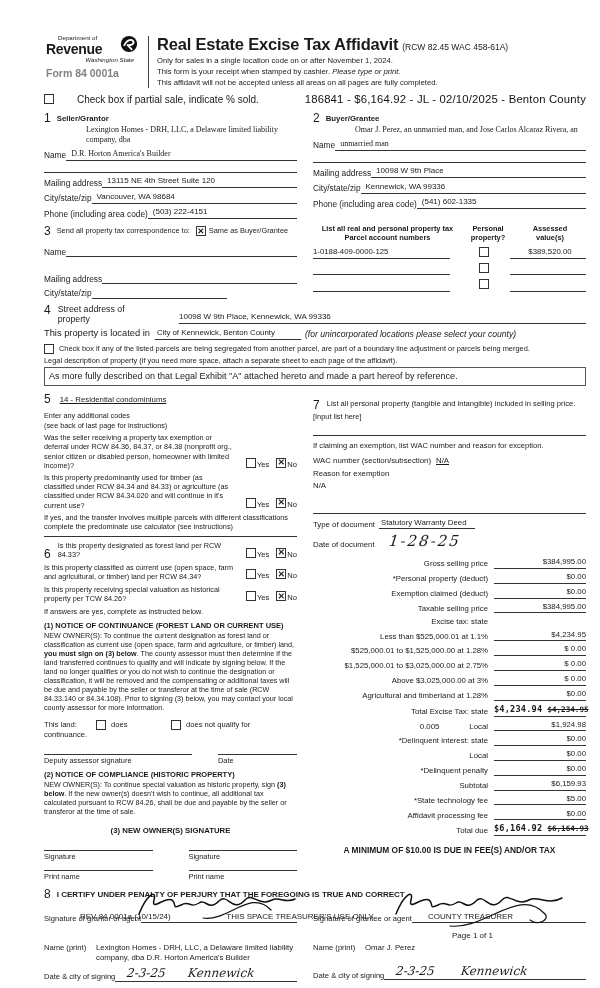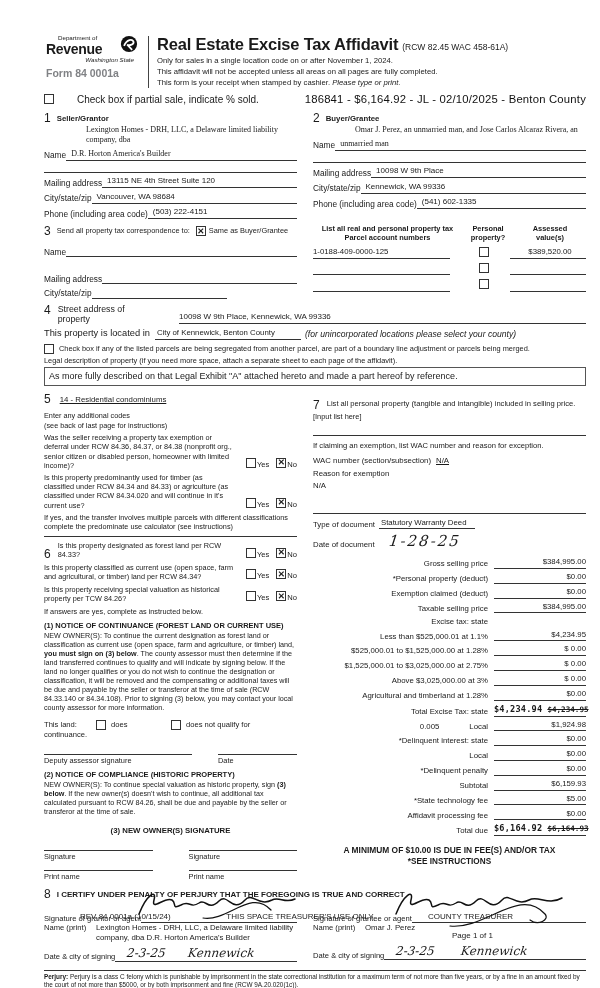--- a/index.html
+++ b/index.html
@@ -106,21 +106,21 @@
   .minnote2{font-weight:bold;font-size:8.2px;text-align:center;margin-top:1px}
 
   
   .certify-row{display:flex;gap:6px;align-items:flex-start;margin-top:7px}
   .certify{font-weight:bold;font-size:8px;padding-top:2px}
   .sig8{display:flex;gap:16px;margin-top:2px}
   .sig8 .half{width:253px;position:relative}
   .sig8 .halfr{flex:1;position:relative}
   .slbl8{font-size:7.6px;white-space:nowrap}
   .sigscrawl{position:absolute;pointer-events:none}
-  .nmrow{display:flex;margin-top:0}
+  .nmrow{display:flex;margin-top:20px}
   .nmrow .slbl8{width:52px;flex:0 0 auto}
   .nmval{font-size:7.8px;flex:1}
   .datecity{display:flex;align-items:flex-end;margin-top:4px}
   .datecity .fillv{padding-left:12px}
   .hrfull{border:0;border-top:1px solid #333;margin:8px 0 0 0}
   .perjury{font-size:6.4px;margin-top:2px}
   .perjury b{font-size:6.4px}
 
   
   .footer{position:absolute;left:0;top:912px;width:600px;font-size:8px}
@@ -145,22 +145,22 @@
               <path d="M4.5 12 C7.5 4.5 14 4 15 7.5 C15.8 10.5 11 12 8 10.8 L13.5 16.5" stroke="#fff" stroke-width="2" fill="none"></path>
             </svg>
       </span>
       <div class="wastate">Washington State</div>
       <div class="formno">Form 84 0001a</div>
     </div>
     <div class="vline"></div>
     <div class="title-block">
       <div><span class="title">Real Estate Excise Tax Affidavit</span><span class="ref">(RCW 82.45 WAC 458-61A)</span></div>
       <div class="note">Only for sales in a single location code on or after November 1, 2024.</div>
+      <div class="note"><span>This form is your receipt when stamped by cashier. </span><i>Please type or print.</i></div>
       <div class="note">This affidavit will not be accepted unless all areas on all pages are fully completed.</div>
-      <div class="note"><span>This form is your receipt when stamped by cashier. </span><i>Please type or print.</i></div>
     </div>
   </div>
 
   <div class="partial-row">
     <div class="partial-left">
       <span class="cb"></span>
       <span>Check box if partial sale, indicate % sold.</span>
     </div>
     <div class="stamp">186841 - $6,164.92 - JL - 02/10/2025 - Benton County</div>
   </div>
@@ -483,21 +483,20 @@
         <div class="trow">
               <span class="tl">Affidavit processing fee</span>
               <span class="tv">$0.00</span>
             </div>
         <div class="trow">
               <span class="tl">Total due</span>
               <span class="tv"><span class="mb">$6,164.92</span><span class="ms">$6,164.93</span></span>
             </div>
       </div>
       <div class="minnote">A MINIMUM OF $10.00 IS DUE IN FEE(S) AND/OR TAX</div>
-      <div class="minnote2">*SEE INSTRUCTIONS</div>
     </div>
   </div>
 
   <div class="certify-row">
     <span class="num">8</span>
     <span class="certify">I CERTIFY UNDER PENALTY OF PERJURY THAT THE FOREGOING IS TRUE AND CORRECT</span>
   </div>
   <div class="sig8">
     <div class="half">
       <span class="sigscrawl" style="right:-6px;top:-16px">

